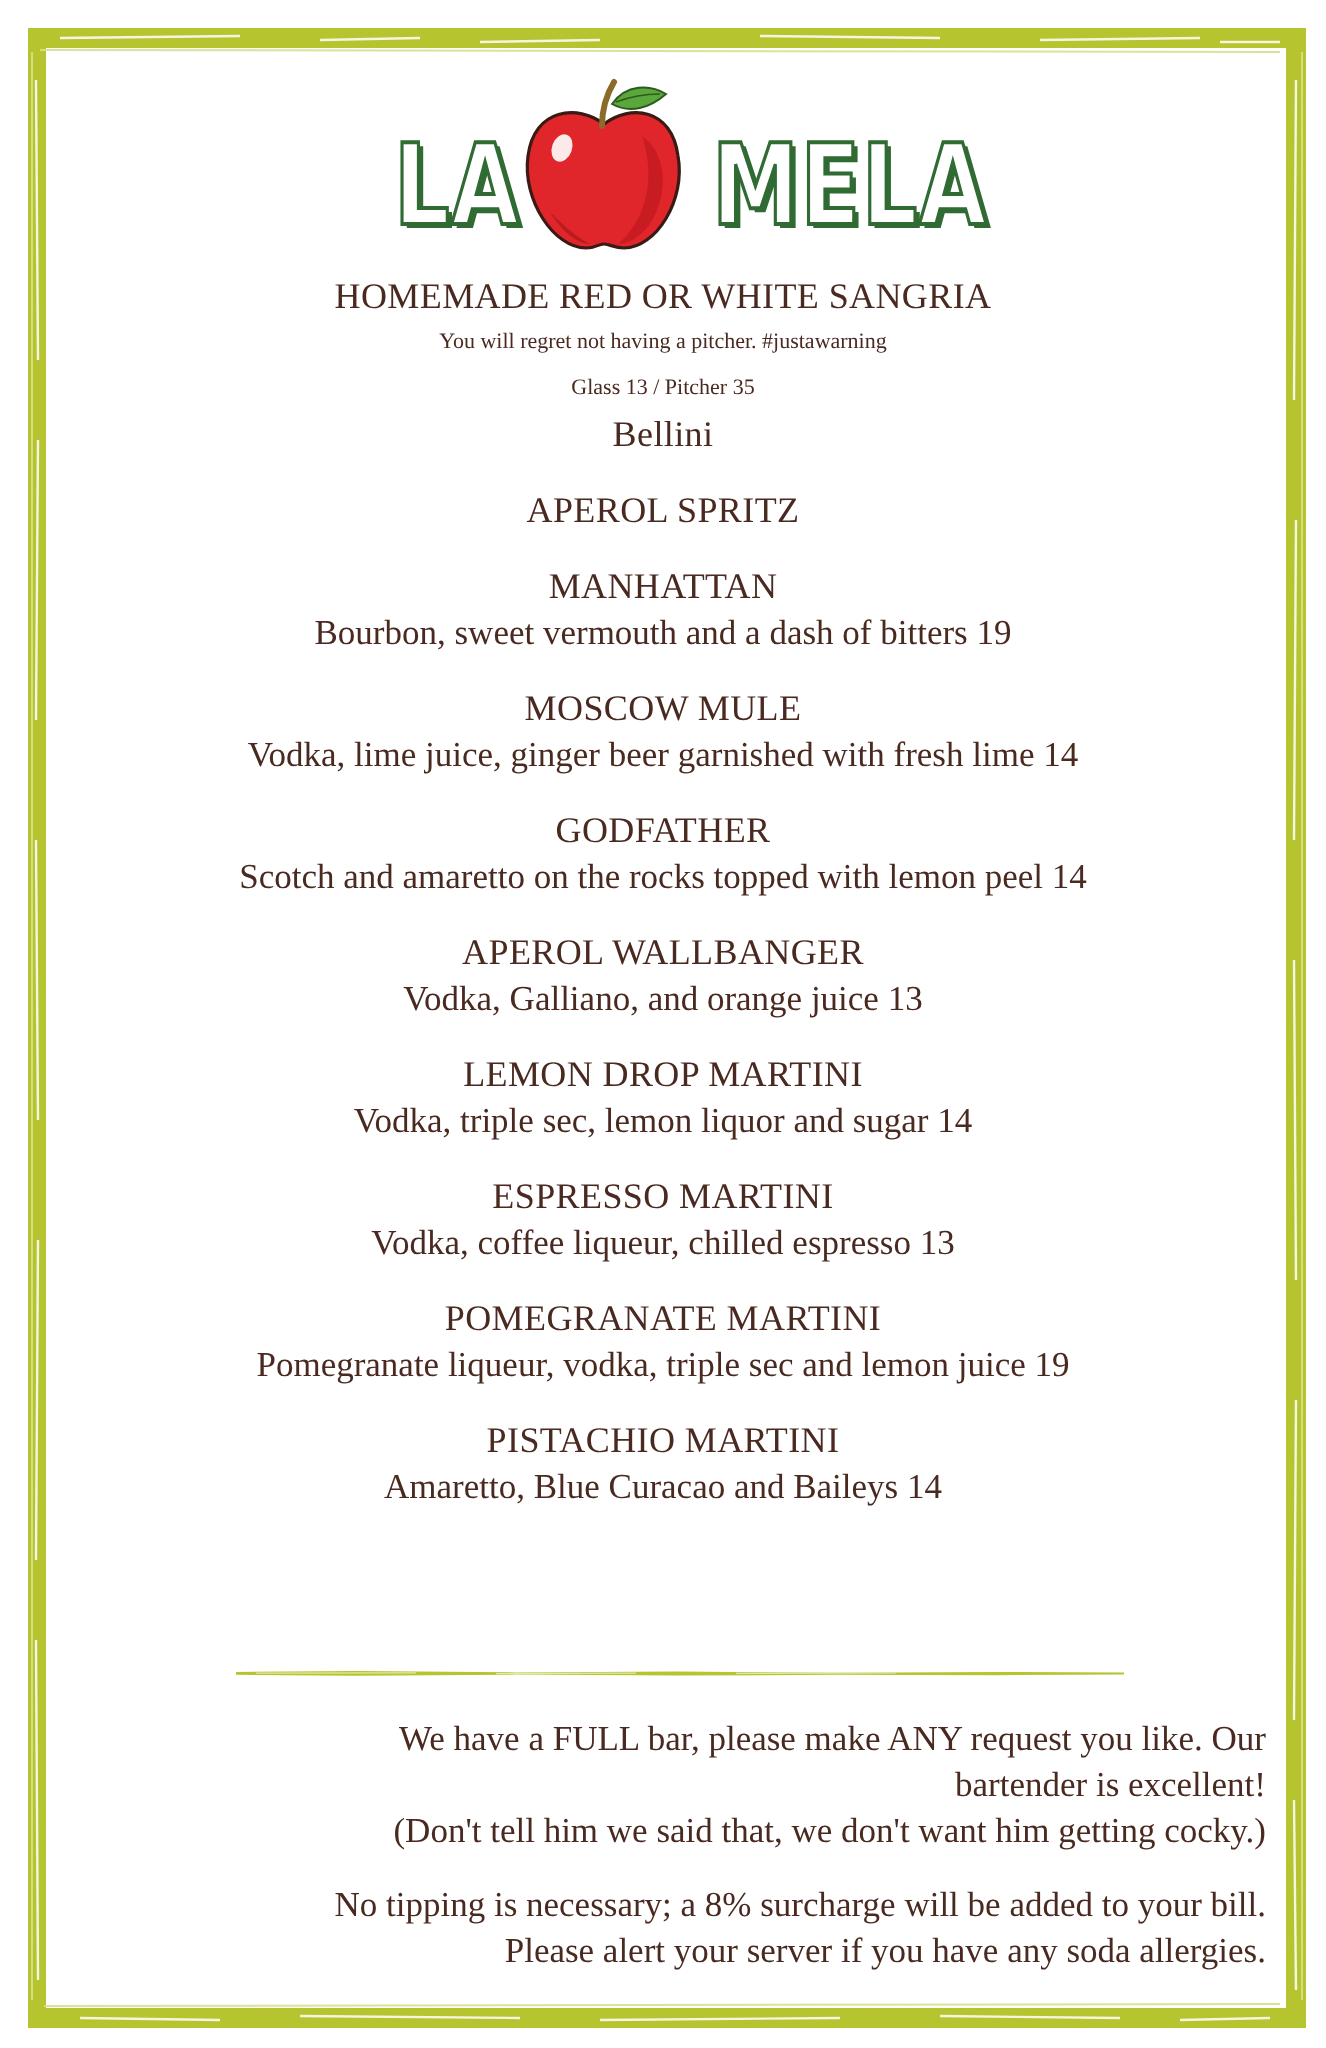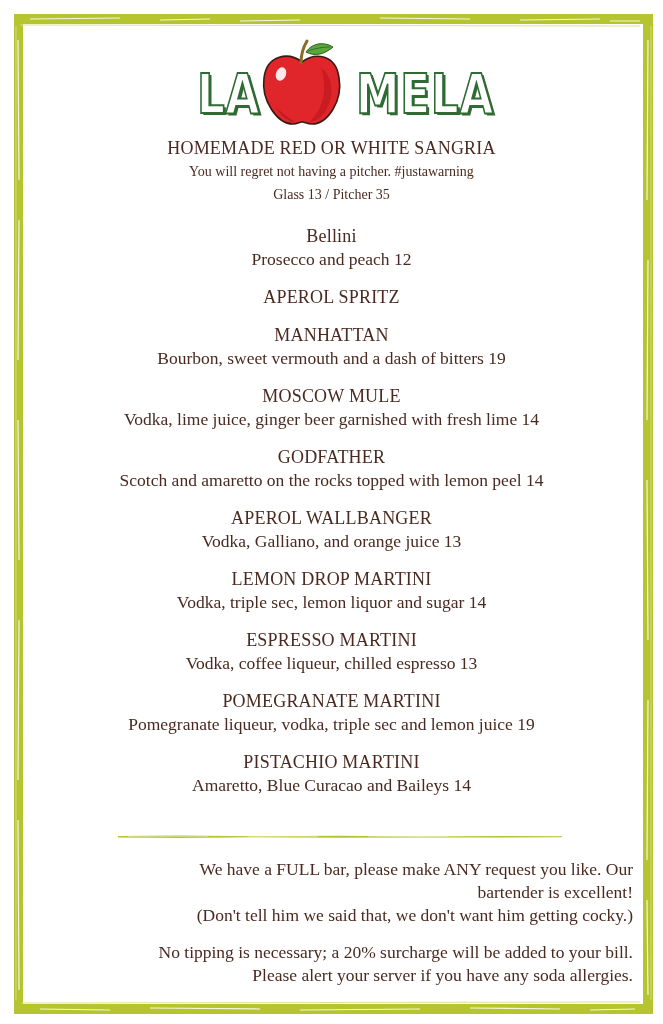--- a/index.html
+++ b/index.html
@@ -52,40 +52,39 @@
       height: 90px;
     }
     .content {
       position: absolute;
       left: 30px;
       width: 603px;
       top: 137px;
       text-align: center;
     }
     .line {
-      font-size: 14px;
+      font-size: 11px;
       line-height: 23px;
       white-space: nowrap;
     }
     .item-title {
       font-size: 18px;
       line-height: 23px;
       letter-spacing: 0.2px;
       white-space: nowrap;
     }
     .item-desc {
       font-size: 17.5px;
       line-height: 23px;
       white-space: nowrap;
     }
     .item {
       margin-bottom: 15px;
     }
     .intro {
-      margin-bottom: 19px;
     }
     .divider {
       position: absolute;
       left: 118px;
       top: 833px;
       width: 444px;
       height: 7px;
     }
     .footer {
       position: absolute;
@@ -151,21 +150,20 @@
 
 <div class="content">
   <div class="intro">
     <div class="item-title">HOMEMADE RED OR WHITE SANGRIA</div>
     <div class="line">You will regret not having a pitcher. #justawarning</div>
     <div class="line">Glass 13 / Pitcher 35</div>
   </div>
 
   <div class="item">
     <div class="item-title">Bellini</div>
-    <div class="item-desc">Prosecco and peach  12</div>
   </div>
   <div class="item">
     <div class="item-title">APEROL SPRITZ</div>
   </div>
   <div class="item">
     <div class="item-title">MANHATTAN</div>
     <div class="item-desc">Bourbon, sweet vermouth and a dash of bitters  19</div>
   </div>
   <div class="item">
     <div class="item-title">MOSCOW MULE</div>
@@ -200,15 +198,15 @@
 <svg class="divider" viewBox="0 0 444 7" xmlns="http://www.w3.org/2000/svg" preserveAspectRatio="none">
   <path d="M0 3 L60 2.5 L140 3.2 L220 2.8 L300 3.4 L380 3 L444 3.2 L444 4.2 L380 4.6 L300 4.4 L220 4.8 L140 4.3 L60 4.9 L0 4.4 Z" fill="#b5c42f"></path>
   <path d="M10 3.6 L90 3.4 M130 3.8 L200 3.6 M250 3.7 L330 3.5" stroke="#e3e9a8" stroke-width="0.6" fill="none"></path>
 </svg>
 
 <div class="footer">
   <p>We have a FULL bar, please make ANY request you like. Our</p>
   <p>bartender is excellent!</p>
   <p>(Don't tell him we said that, we don't want him getting cocky.)</p>
   <div class="gap"></div>
-  <p>No tipping is necessary; a 20% surcharge will be added to your bill.</p>
+  <p>No tipping is necessary; a 8% surcharge will be added to your bill.</p>
   <p>Please alert your server if you have any soda allergies.</p>
 </div>
 
 </body></html>

